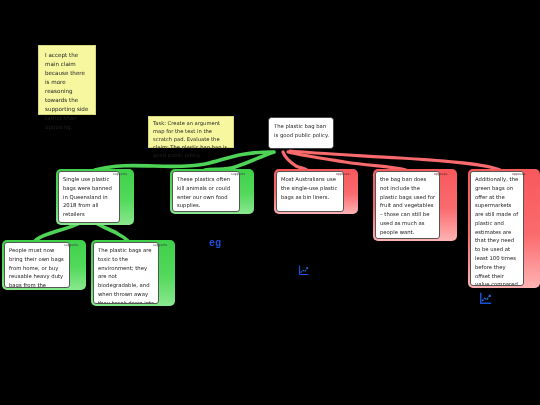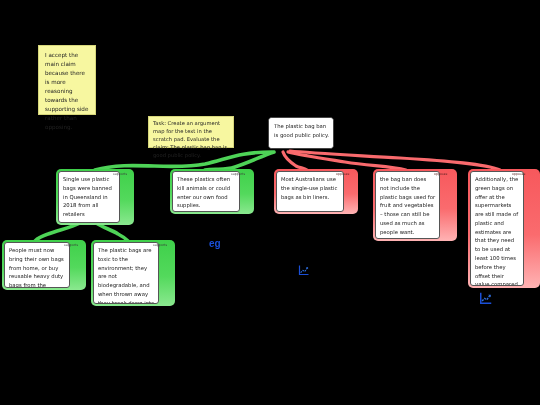--- a/index.html
+++ b/index.html
@@ -39,21 +39,21 @@
 
   .conn-label{
     position:absolute;font-size:3.1px;letter-spacing:.1px;
     color:#3a3a3a;white-space:nowrap;
   }
   .conn-label.op{color:#5a2020;}
 
   
   .eg-label{
     position:absolute;color:#1a4fd8;font-size:10px;font-weight:bold;
-    font-family:Liberation Sans, sans-serif;
+    font-family:Liberation Mono, monospace;
     text-align:center;
   }
   .chart-icon{position:absolute;}
 </style>
 </head>
 <body>
 
 <div id="canvas">
 
   <svg class="edges" viewBox="0 0 540 405" xmlns="http://www.w3.org/2000/svg">

